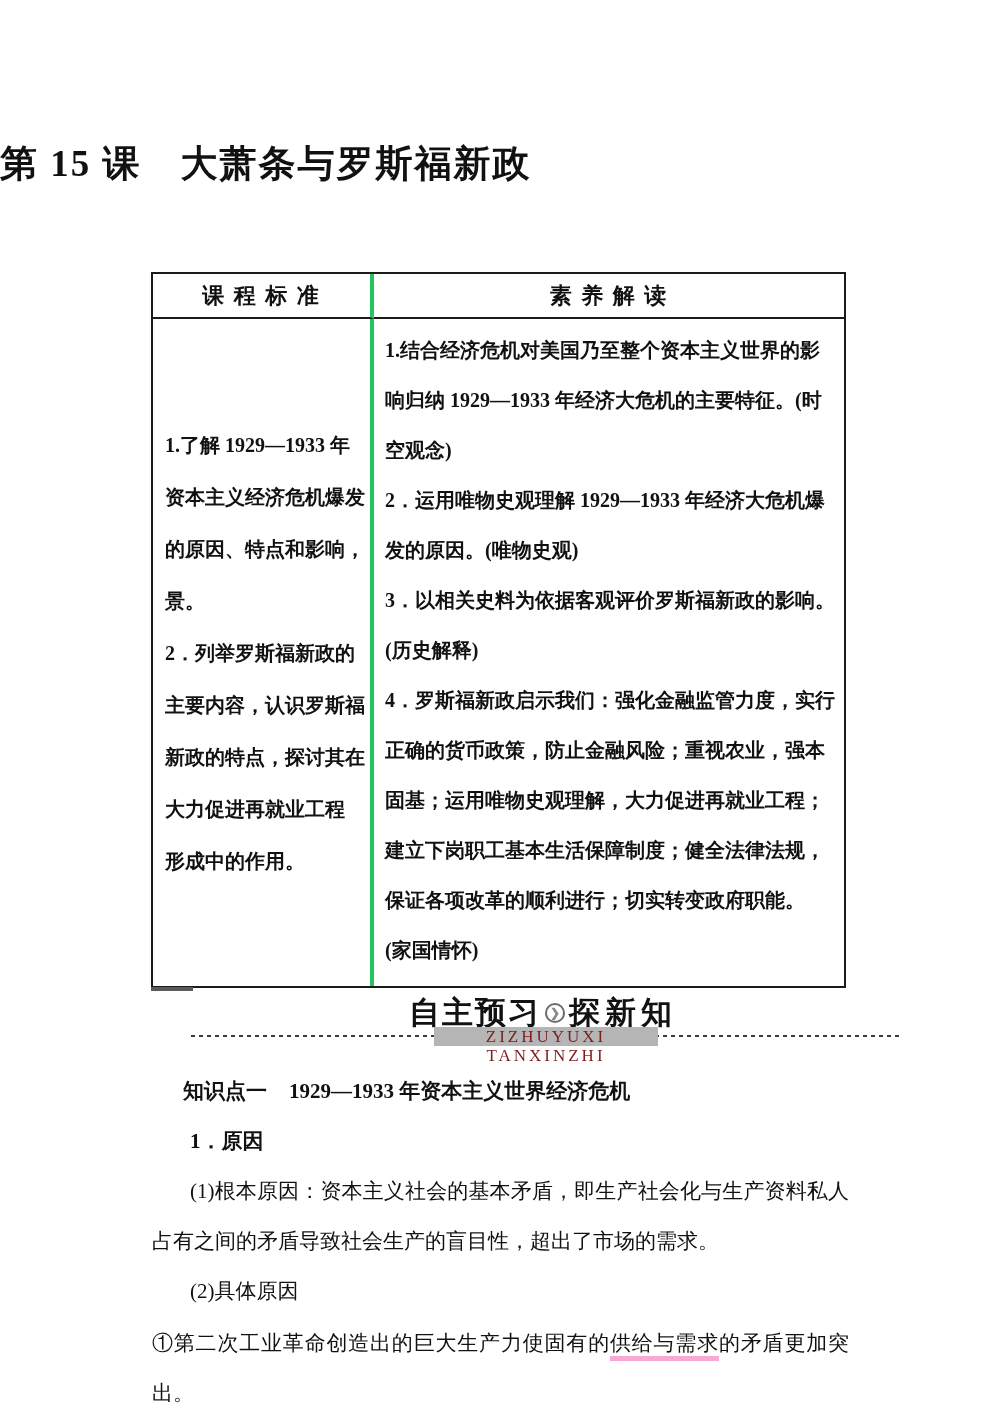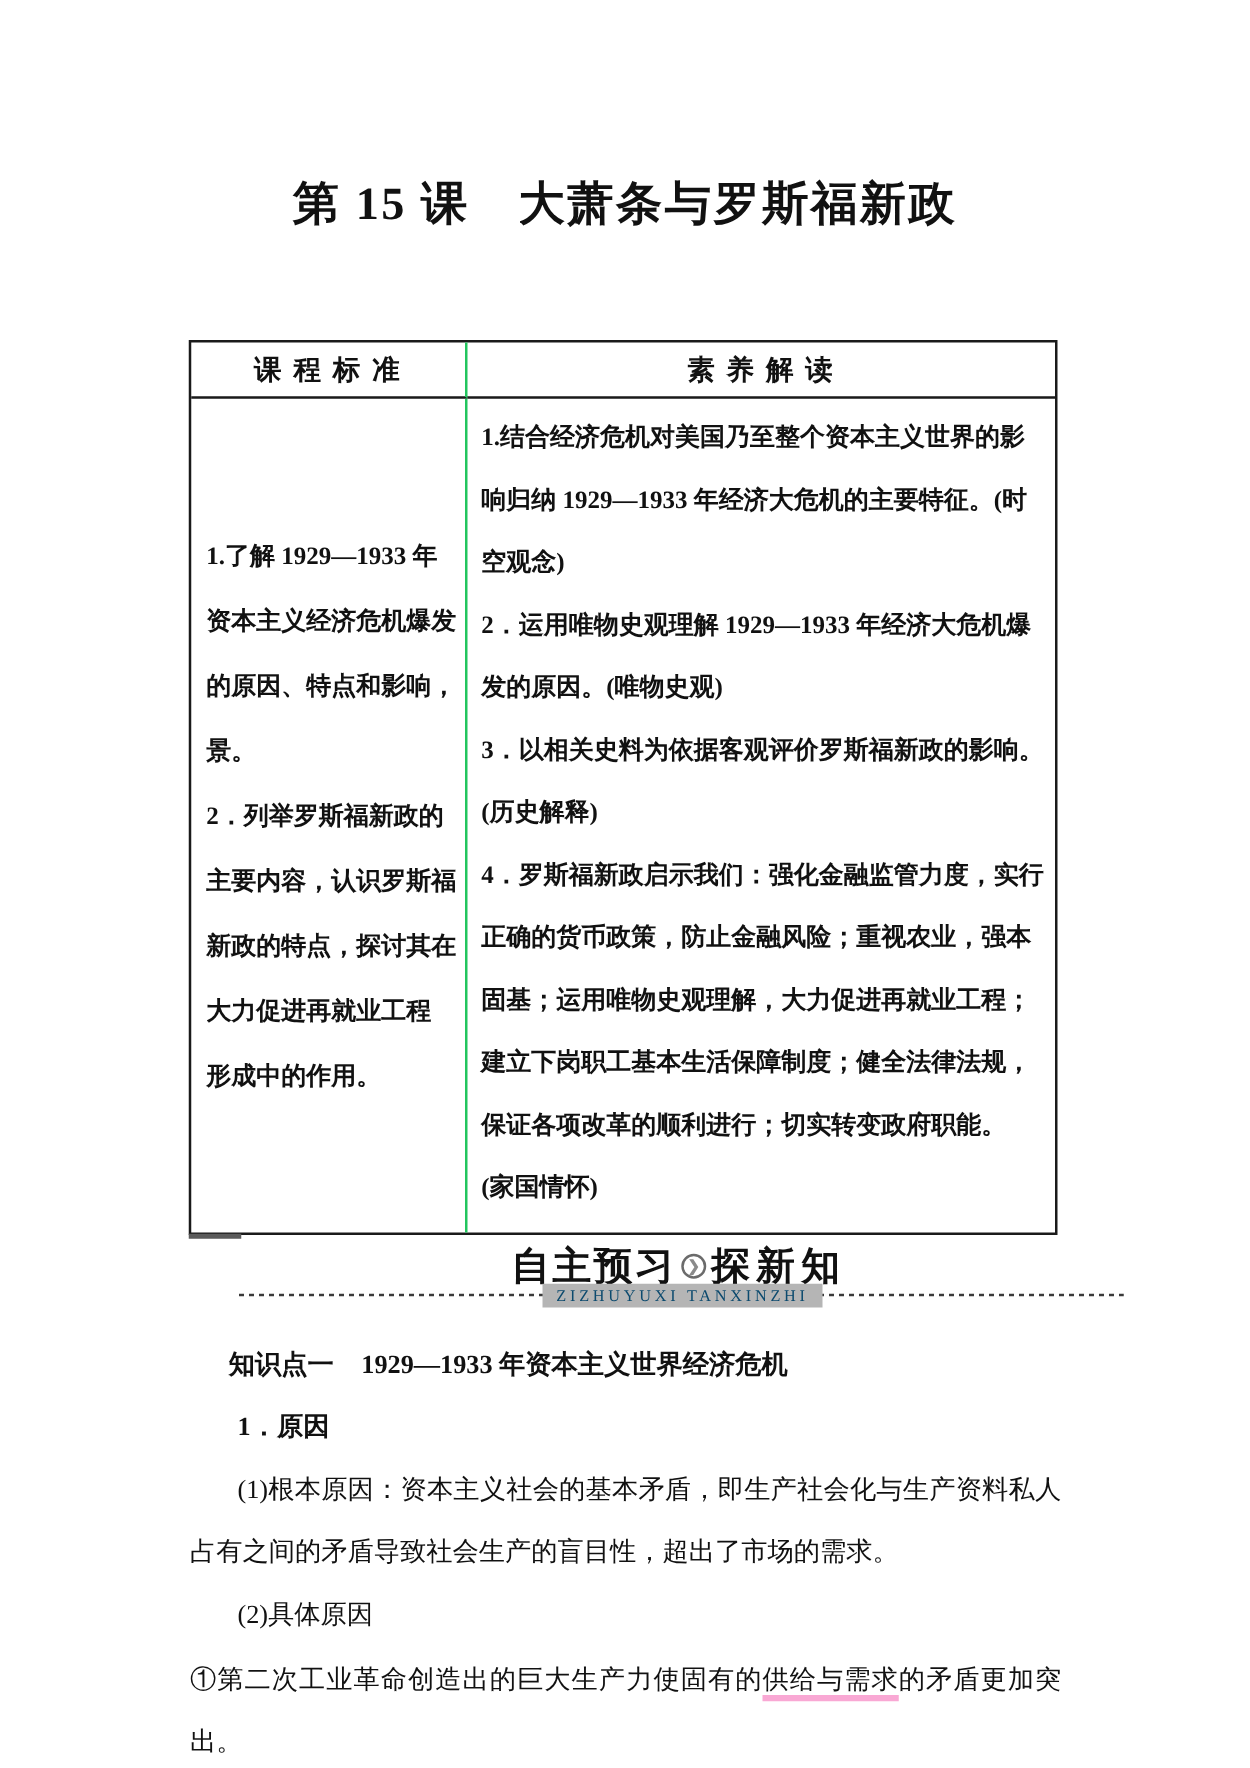--- a/index.html
+++ b/index.html
@@ -10,21 +10,20 @@
     height: 1414px;
     margin: 0 auto;
     background: #ffffff;
     color: #111;
     font-family: "Liberation Serif", "DejaVu Serif", serif;
     overflow: hidden;
   }
   
   .doc-title {
     padding-top: 141px;
-    text-align: center;
     font-size: 37px;
     font-weight: bold;
     letter-spacing: 2px;
     line-height: 46px;
     white-space: nowrap;
   }
   
   .std-table {
     position: relative;
     margin-left: 151px;
@@ -38,21 +37,21 @@
     display: flex;
     align-items: center;
     justify-content: center;
     font-size: 22px;
     font-weight: bold;
     letter-spacing: 2px;
     border-bottom: 2px solid #1a1a1a;
   }
   .tbl-body { height: 667px; }
   .cell-left {
-    border-right: 2px solid #22c55e;
+    border-right: 4px solid #22c55e;
     display: flex;
     align-items: center;
     padding-left: 12px;
     overflow: hidden;
     height: 100%;
   }
   .cell-right {
     padding: 6px 6px 0 11px;
     overflow: hidden;
     height: 100%;
@@ -122,22 +121,22 @@
     height: 2px;
     background-image: repeating-linear-gradient(to right, #3a3a3a 0 4px, transparent 4px 8px);
   }
   .banner-bar {
     position: absolute;
     top: 35px;
     left: 434px;
     width: 224px;
     height: 19px;
     background: #b5b5b5;
-    color: #0c4a6e;
-    font-size: 13px;
+    color: #7f1d1d;
+    font-size: 17px;
     letter-spacing: 3px;
     text-align: center;
     line-height: 19px;
     font-family: "Liberation Serif", serif;
   }
   
   .content {
     margin-left: 152px;
     margin-top: 12px;
     width: 697px;

